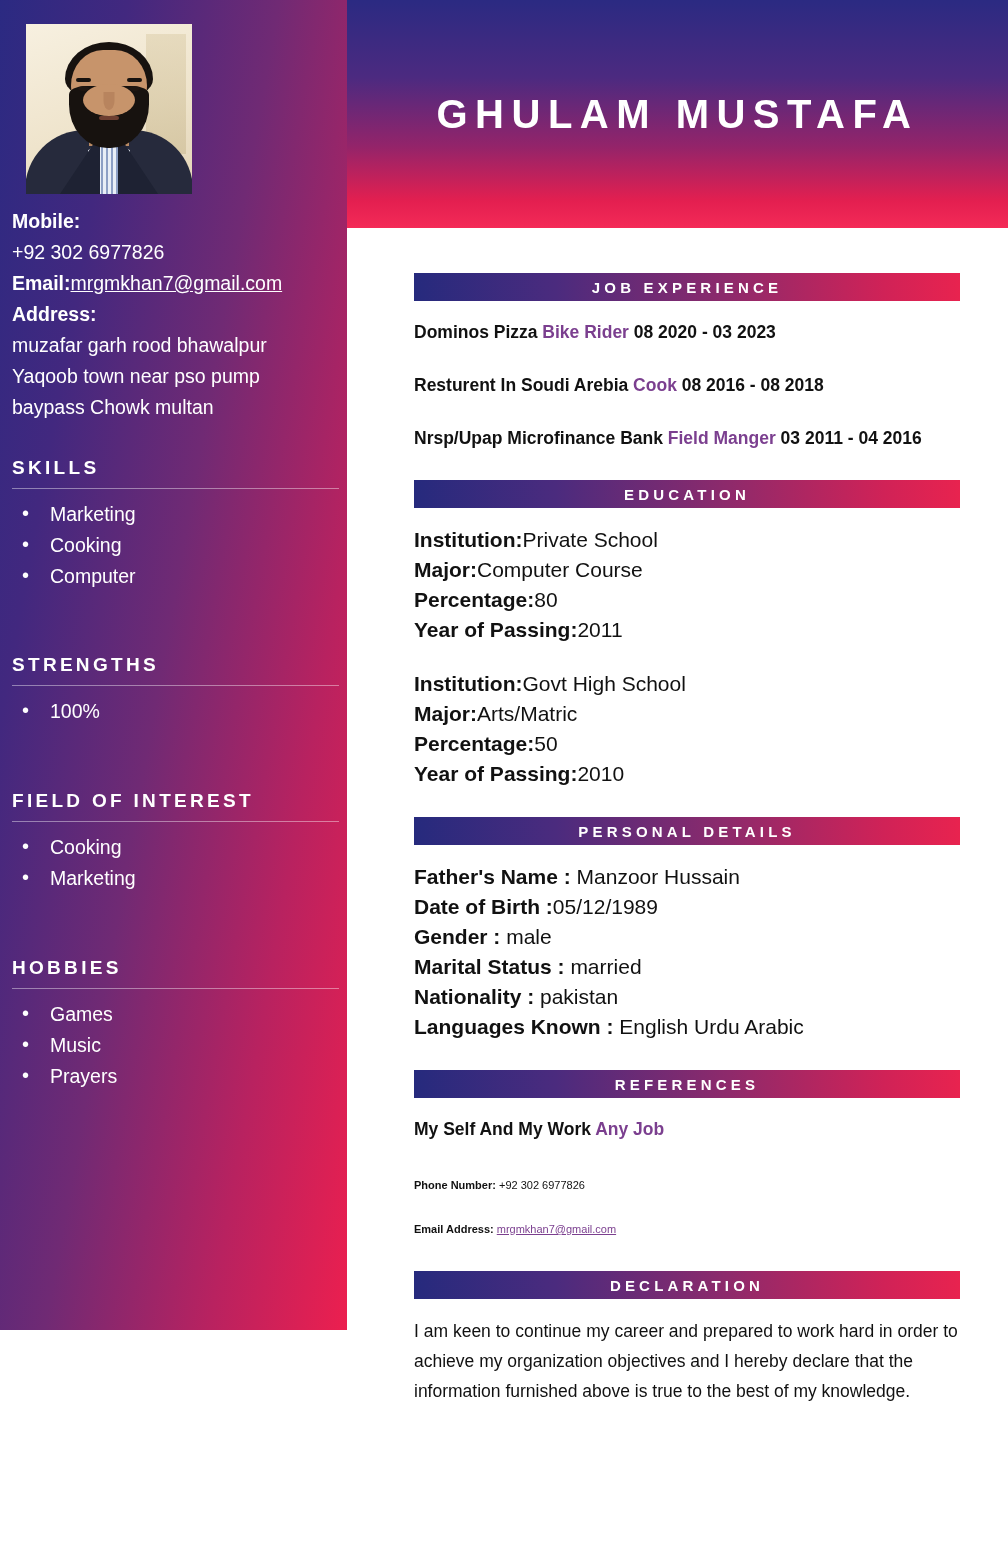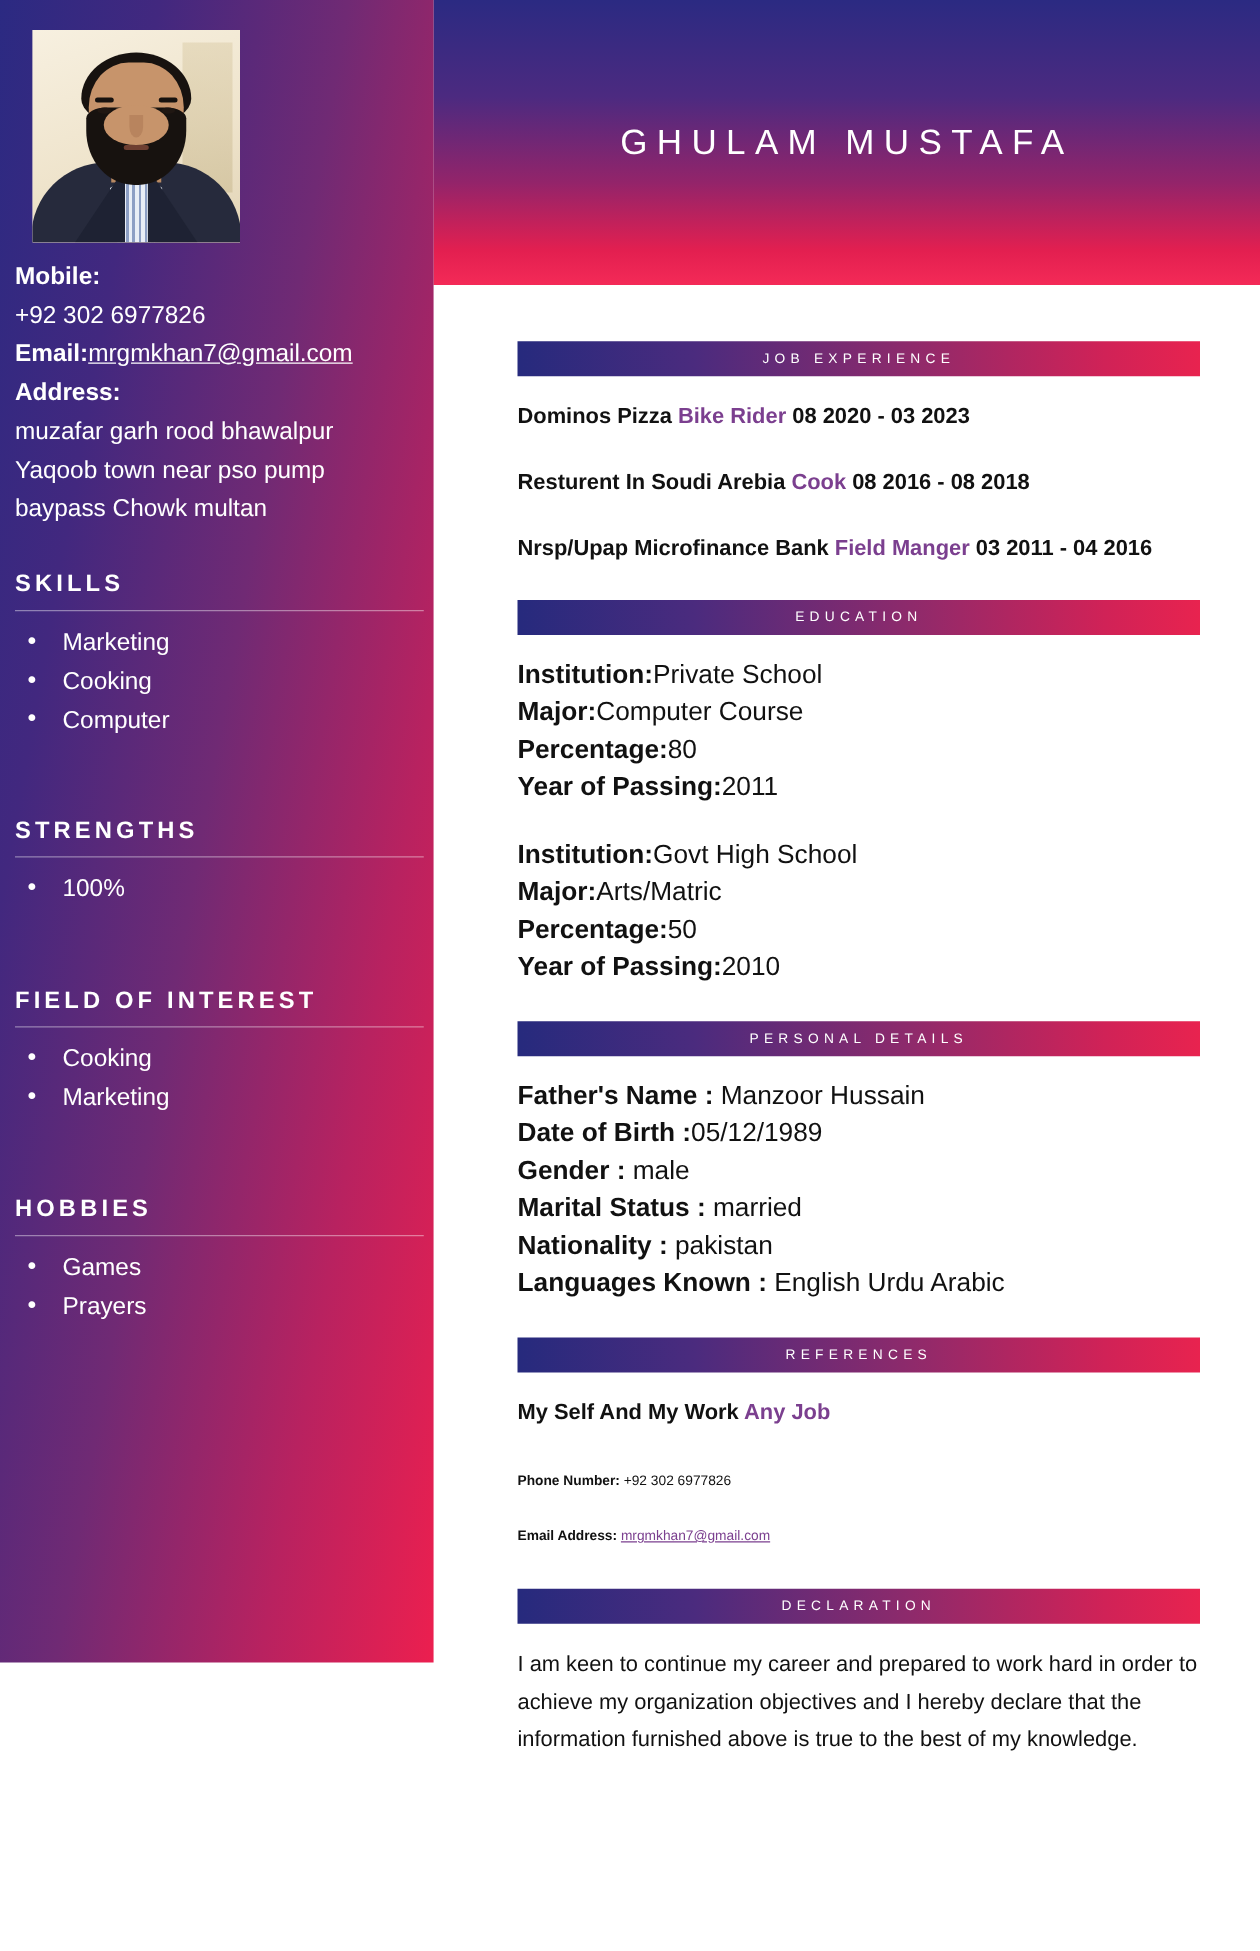--- a/index.html
+++ b/index.html
@@ -166,22 +166,22 @@
     position: absolute;
     left: 347px; top: 0;
     width: 661px;
     height: 228px;
     background: linear-gradient(180deg, #2b2a82 0%, #4c2a80 34%, #93246a 64%, #e31f50 88%, #f42a57 100%);
     display: flex;
     align-items: center;
     justify-content: center;
   }
   .banner-name {
-    font-size: 28px;
-    font-weight: normal;
+    font-size: 40px;
+    font-weight: bold;
     letter-spacing: 7.5px;
     color: #ffffff;
     white-space: nowrap;
   }
 
   
   .main {
     position: absolute;
     left: 347px; top: 228px;
     width: 661px;
@@ -192,22 +192,22 @@
 
   .sec-bar {
     height: 28px;
     background: linear-gradient(90deg, #262a7d 0%, #4b2b7e 26%, #8f2a6b 58%, #d02257 86%, #e8234f 100%);
     display: flex;
     align-items: center;
     justify-content: center;
     margin-bottom: 17px;
   }
   .sec-bar-text {
-    font-size: 11px;
-    font-weight: normal;
+    font-size: 15px;
+    font-weight: bold;
     letter-spacing: 4.2px;
     color: #ffffff;
     white-space: nowrap;
   }
 
   .job-row {
     font-size: 17.5px;
     font-weight: bold;
     color: #111111;
     line-height: 29px;
@@ -319,20 +319,21 @@
         <li>Cooking</li>
         <li>Marketing</li>
       </ul>
     </section>
 
     <section class="side-section" style="margin-top:63px;">
       <div class="side-head">HOBBIES</div>
       <div class="side-rule"></div>
       <ul class="side-list">
         <li>Games</li>
+        <li>Music</li>
         <li>Prayers</li>
       </ul>
     </section>
 
   </aside>
 
   <header class="banner">
     <div class="banner-name">GHULAM MUSTAFA</div>
   </header>
 

